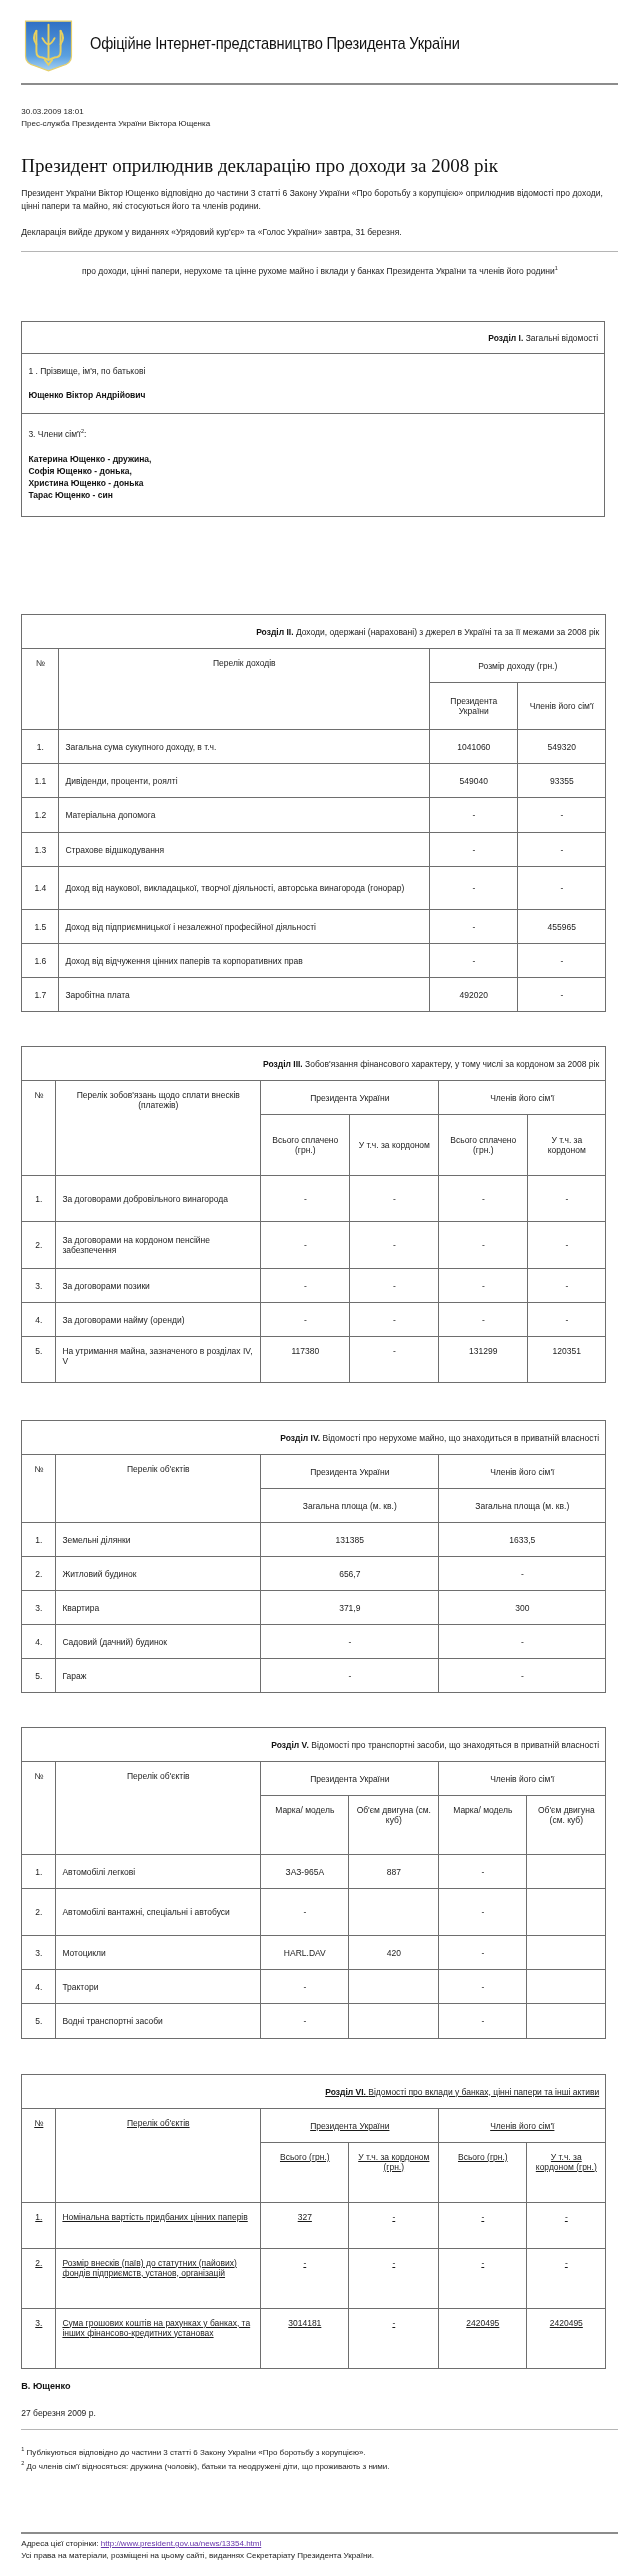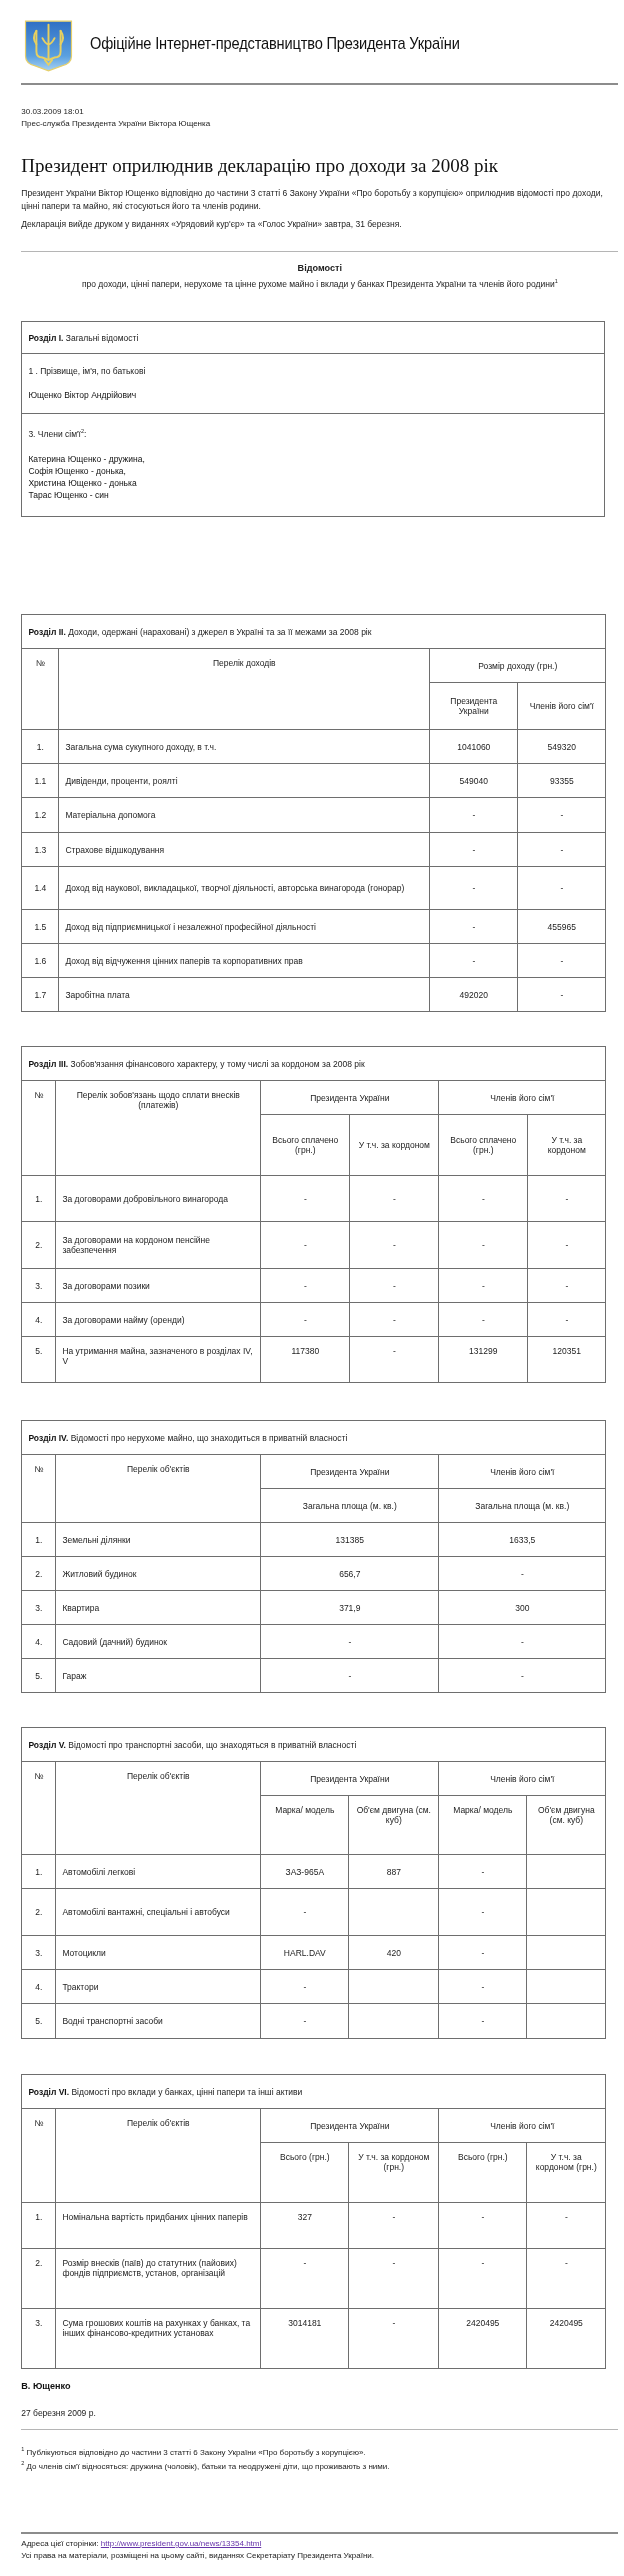--- a/index.html
+++ b/index.html
@@ -14,23 +14,23 @@
   .headline { left:21.3px; top:155px; font-family:"Liberation Serif", serif; font-size:19px; color:#111; white-space:nowrap; }
   .para { left:21.3px; width:600px; font-size:8.5px; line-height:13.4px; color:#222; }
   .centered { left:21.3px; width:597px; text-align:center; font-size:8.5px; line-height:13.4px; color:#222; }
   .centered .strong { font-weight:bold; font-size:9.1px; }
   sup { font-size:5.5px; }
   table.decl { position:absolute; left:21.3px; width:584px; border-collapse:collapse;
                border:1.8px solid #7a7a7a; table-layout:fixed; }
   table.decl td { border:1.8px solid #6e6e6e; padding:2.4px 6.1px; font-size:8.5px; color:#222; vertical-align:middle; }
   table.decl td.c { text-align:center; }
   table.decl td.top { vertical-align:top; padding-top:8.5px; }
-  table.decl .sec-title { text-align:left; }
+  table.decl .sec-title { text-align:right; }
   table.decl .sec-title b { color:#111; }
-  .bold-list { font-weight:normal; color:#111; line-height:12.2px; }
+  .bold-list { font-weight:bold; color:#111; line-height:12.2px; }
   .sign { left:21.3px; font-weight:bold; font-size:9.1px; color:#111; }
   .fn { left:21.3px; font-size:8px; color:#222; line-height:12.8px; }
   a.link { color:#6633aa; text-decoration:underline; }
 </style>
 </head>
 <body>
 
 <div class="abs emblem">
   <svg width="49" height="52" viewBox="0 0 80 86">
     <defs>
@@ -51,25 +51,24 @@
     </g>
   </svg>
 </div>
 <div class="abs site-title">Офіційне Інтернет-представництво Президента України</div>
 <div class="abs hline" style="top:83px;"></div>
 
 <div class="abs meta" style="top:106px;">30.03.2009 18:01</div>
 <div class="abs meta" style="top:118px;">Прес-служба Президента України Віктора Ющенка</div>
 <div class="abs headline">Президент оприлюднив декларацію про доходи за 2008 рік</div>
 <div class="abs para" style="top:187px;">Президент України Віктор Ющенко відповідно до частини 3 статті 6 Закону України «Про боротьбу з корупцією» оприлюднив відомості про доходи, цінні папери та майно, які стосуються його та членів родини.</div>
-<div class="abs para" style="top:218px;">Декларація вийде друком у виданнях «Урядовий кур'єр» та «Голос України» завтра, 31 березня.</div>
+<div class="abs para" style="top:226px;">Декларація вийде друком у виданнях «Урядовий кур'єр» та «Голос України» завтра, 31 березня.</div>
 <div class="abs hline thin" style="top:251px;"></div>
 
 <div class="abs centered" style="top:262px;">
-  <div class="strong">Відомості</div>
   <div><span>про доходи, цінні папери, нерухоме та цінне рухоме майно і вклади у банках Президента України та членів його родини</span><sup>1</sup></div>
 </div>
 
 <table class="decl" style="top:321px;">
   <tbody>
       <tr style="height:32px;">
         <td class="sec-title"><b>Розділ I.</b> <span>Загальні відомості</span></td>
       </tr>
   <tr style="height:60px;">
         <td>
@@ -345,21 +344,21 @@
         <td class="c">5.</td>
         <td>Водні транспортні засоби</td>
         <td class="c">-</td>
         <td class="c"></td>
         <td class="c">-</td>
         <td class="c"></td>
       </tr>
 </tbody>
   </table>
 
-<table class="decl" style="top:2074px;">
+<table class="decl" style="top:2074px;text-decoration:underline;">
   <colgroup>
       <col style="width:34px">
       <col style="width:205px">
       <col style="width:88px">
       <col style="width:90px">
       <col style="width:88px">
       <col style="width:79px">
     </colgroup>
   <tbody>
       <tr style="height:34px;">

